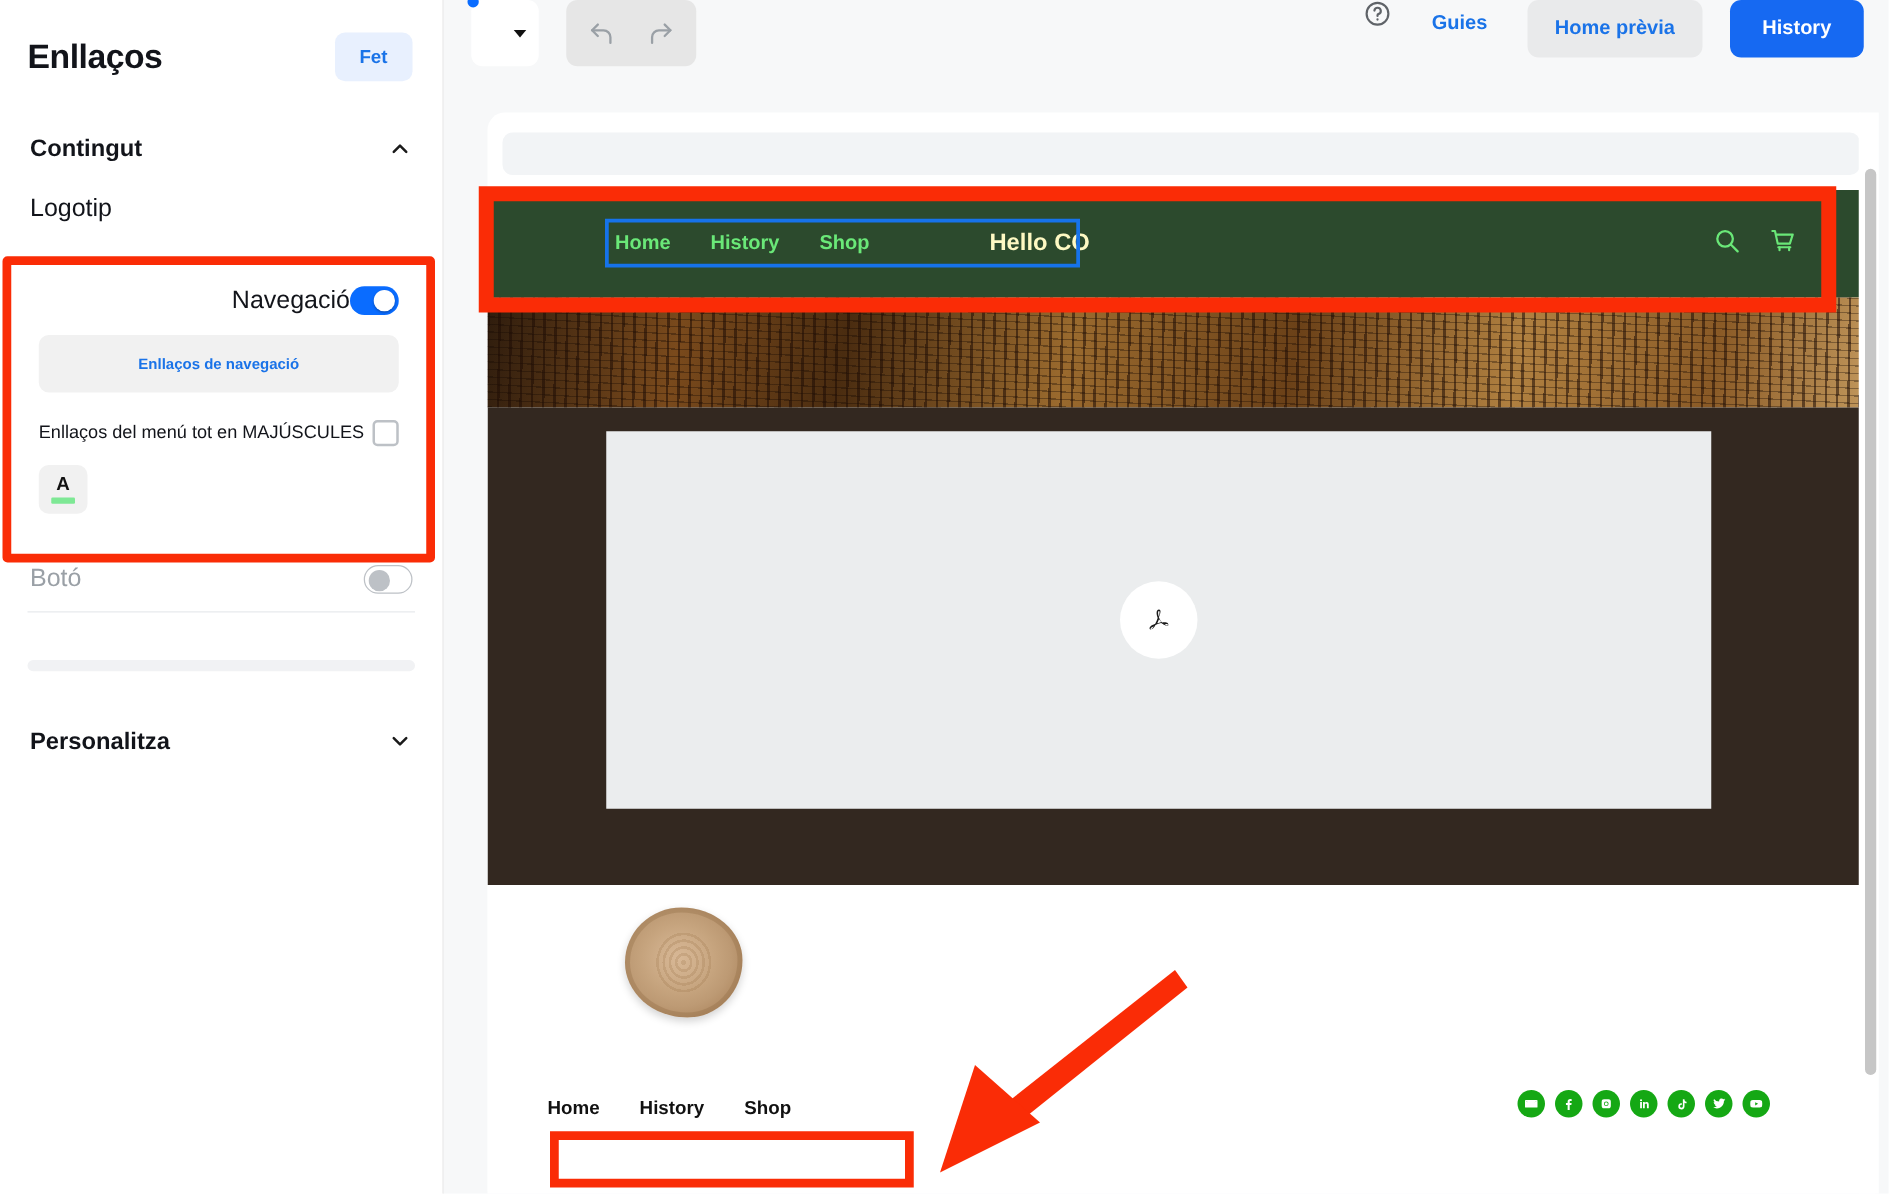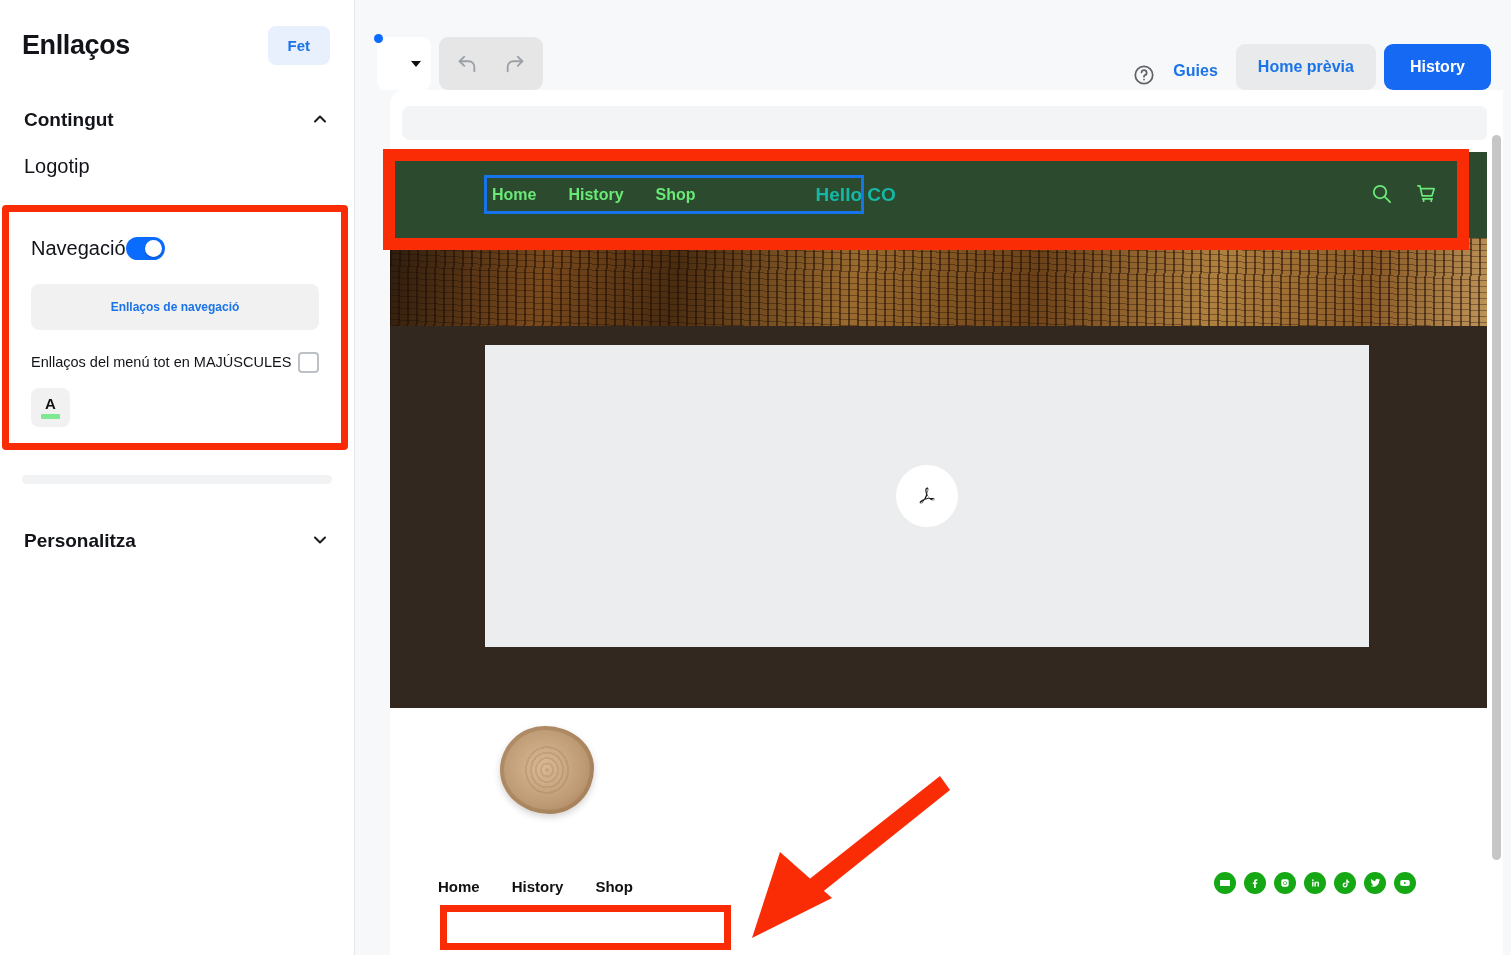--- a/index.html
+++ b/index.html
@@ -47,22 +47,22 @@
   
   #nav-annot {
     position: absolute; left: 2px; top: 205px;
     width: 346px; height: 245px;
     border: 7px solid #fa2c06; border-radius: 4px;
     background: #ffffff;
     z-index: 6;
   }
   .annot-inner { padding: 0; position: relative; height: 100%; }
   .nav-row {
-    display:flex; align-items:center; justify-content:flex-start;
-    padding: 0 22px; height: 72px;
+    display:flex; align-items:center; justify-content:flex-end;
+    padding: 0 22px; height: 56px;
   }
   .toggle {
     width: 39px; height: 23px; border-radius: 12px;
     position: relative; cursor: pointer; flex: 0 0 39px;
   }
   .toggle.on { background: #0a6cff; }
   .toggle.off { background: #ffffff; border: 1.5px solid #bdc1c6; }
   .toggle .knob {
     position: absolute; top: 3px; width: 17px; height: 17px;
     border-radius: 50%; background: #ffffff;
@@ -96,22 +96,22 @@
 
   .divider { height:1px; background:#e8eaed; margin: 0 22px; }
   .band { height: 9px; background:#f1f2f4; border-radius:5px; margin: 0 22px; }
 
   
   #main {
     position: relative; flex: 1;
     background: #f7f8f9; height: 955px;
   }
   #topbar {
-    height: 90px; display:flex; align-items:flex-end;
-    padding: 0 20px 0 22px; gap: 8px;
+    height: 90px; display:flex; align-items:flex-start;
+    padding: 0 20px 0 22px; gap: 22px;
   }
   .device-btn {
     position: relative; width: 54px; height: 53px;
     background: #ffffff; border-radius: 9px; border: none;
     display:flex; align-items:center; justify-content:center; gap: 6px;
     cursor: pointer;
   }
   .device-btn .dot {
     position:absolute; left: -3px; top: -3px;
     width: 9px; height: 9px; border-radius:50%; background:#0a6cff;
@@ -161,21 +161,21 @@
     height: 86px; background:#2c4a2d;
     display:flex; align-items:center; position:relative;
   }
   .nav-sel {
     position:absolute; left: 94px; top: 23px;
     width: 380px; height: 39px;
     border: 3px solid #1673ea;
   }
   .nav-links { display:flex; gap: 32px; margin-left: 102px; z-index:2; }
   .nav-link { color:#6ae878; font-size:16px; font-weight:bold; cursor:pointer; }
-  .brand { color:#14b8a6; font-size:19px; font-weight:bold; margin-left: 120px; }
+  .brand { color:#fef9c3; font-size:19px; font-weight:bold; margin-left: 96px; }
   .hdr-icons { margin-left:auto; display:flex; gap:22px; padding-right: 62px; }
   .hdr-icons svg { color:#6ae878; cursor:pointer; }
 
   .wood-band { height: 88px; position: relative; overflow:hidden;
     background:
       repeating-linear-gradient(91deg, rgba(30,12,4,.55) 0 2px, rgba(0,0,0,0) 2px 9px),
       repeating-linear-gradient(3deg, rgba(20,8,2,.35) 0 1px, rgba(0,0,0,0) 1px 6px),
       linear-gradient(100deg,#2e1c0d 0%,#7a4a1c 14%,#4a2c10 26%,#9a6a2e 42%,#6b4118 58%,#b08040 74%,#8a5a26 88%,#c49a5e 100%);
   }
   .content-dark { background:#332820; height: 382px; position:relative; }
@@ -280,20 +280,26 @@
         </div>
         <div class="font-swatch">
           <span class="letter">A</span>
           <span class="bar"></span>
         </div>
       </div>
     </div>
 
     <div style="margin-top:255px"></div>
 
+    <div class="row">
+      <span class="row-label dim">Botó</span>
+      <span class="toggle off">
+          <span class="knob"></span>
+        </span>
+    </div>
 
     <div class="divider"></div>
 
 
     <div style="height:38px"></div>
     <div class="band"></div>
 
     <div class="sect-head" style="margin-top:46px">
       <span class="sect-title">Personalitza</span>
       <span>

